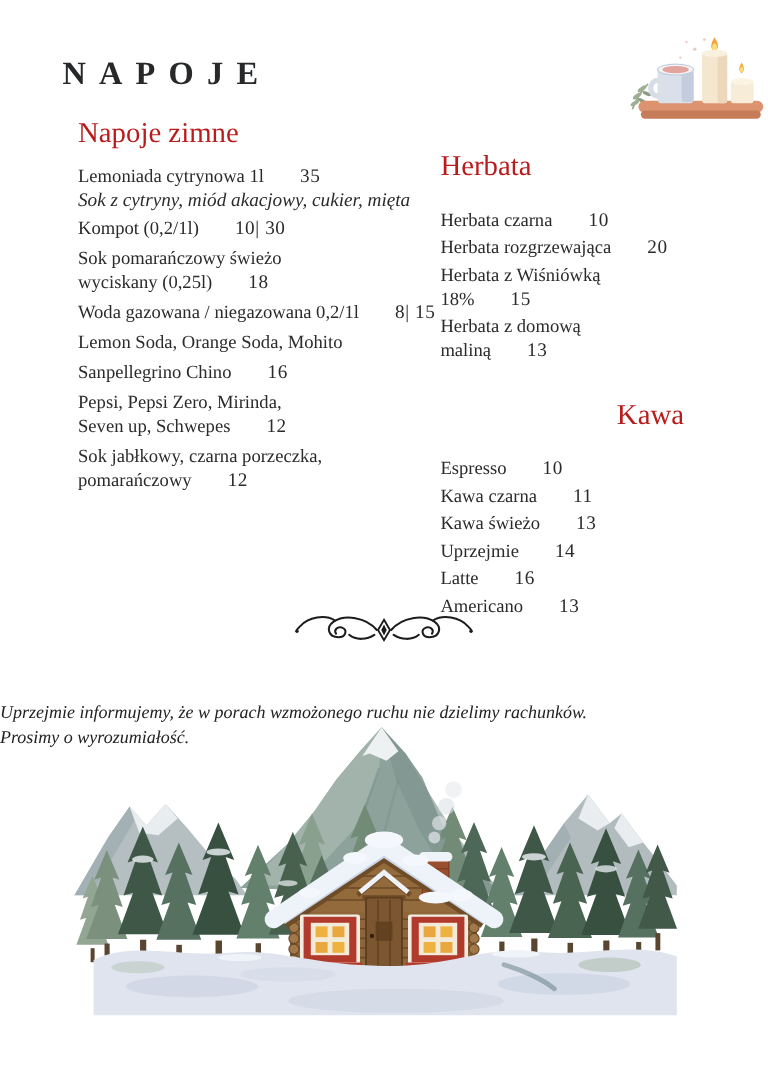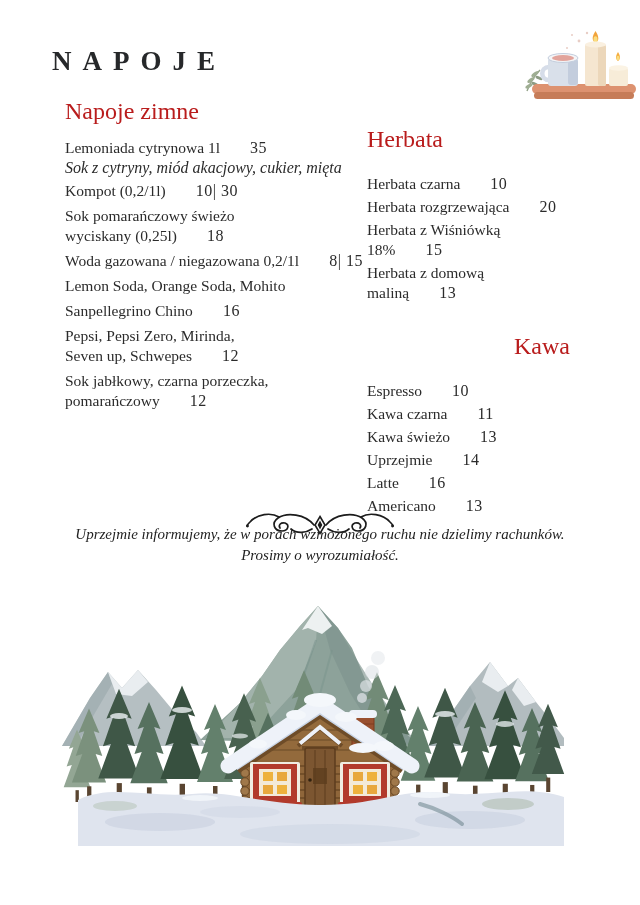--- a/index.html
+++ b/index.html
@@ -14,21 +14,21 @@
   .col-right{flex:1;margin-top:28px;}
   h2{font-size:24px;line-height:30px;font-weight:normal;color:#b91c1c;margin:0 0 12px 0;}
   h2.extras-h{margin-top:10px;margin-bottom:10px;}
   .col-right h2{margin-bottom:20px;}
   .col-right h2.coffee-h{margin-top:28px;text-align:right;}
   .item{font-size:15.5px;line-height:20px;margin-bottom:5px;}
   .col-right .item{margin-bottom:3px;}
   .pr{font-size:16px;margin-left:30px;letter-spacing:0.5px;}
   .desc{font-style:italic;font-size:16px;line-height:17px;margin:1px 0 4px 0;}
   .divider{position:absolute;top:512px;left:0;width:640px;display:flex;justify-content:center;}
-  .notice{position:absolute;top:524px;left:0;width:640px;text-align:center;font-style:italic;font-size:15px;line-height:21px;margin:0;color:#222;}
+  .notice{position:absolute;top:584px;left:0;width:640px;text-align:left;font-style:italic;font-size:15px;line-height:21px;margin:0;color:#222;}
   .scene{position:absolute;top:598px;left:0;}
 </style>
 </head>
 <body>
 
 <div class="header">
   <h1 class="title">NAPOJE</h1>
   <svg width="118" height="80" viewBox="0 0 118 80" aria-hidden="true">
     <circle cx="57" cy="13" r="1.4" fill="#e8cdc5"></circle>
       <circle cx="50" cy="7" r="1" fill="#e8cdc5"></circle>

